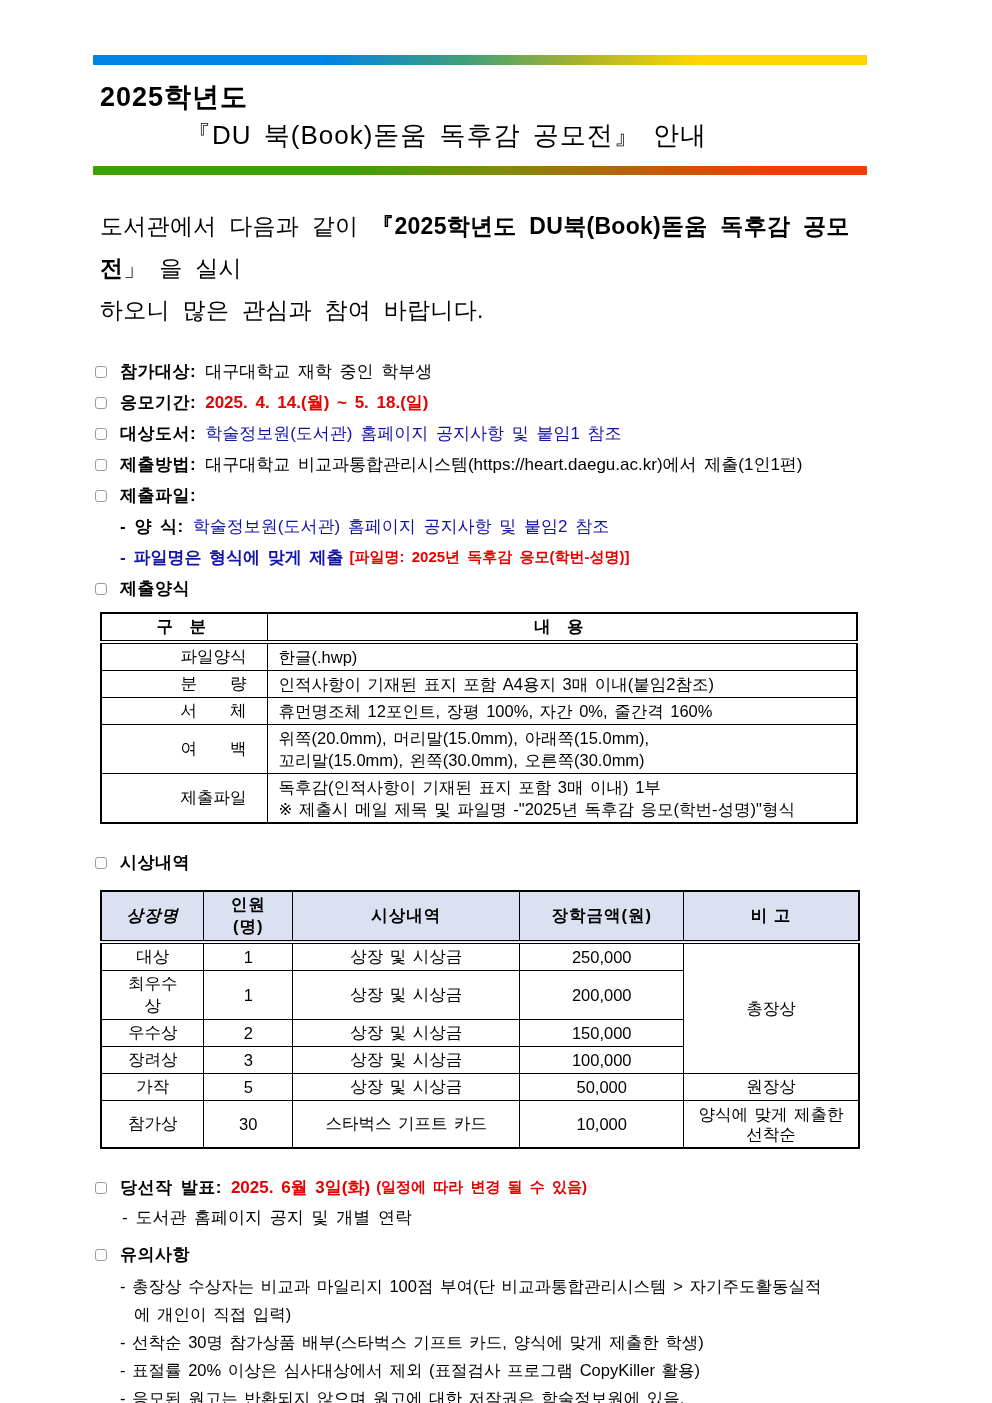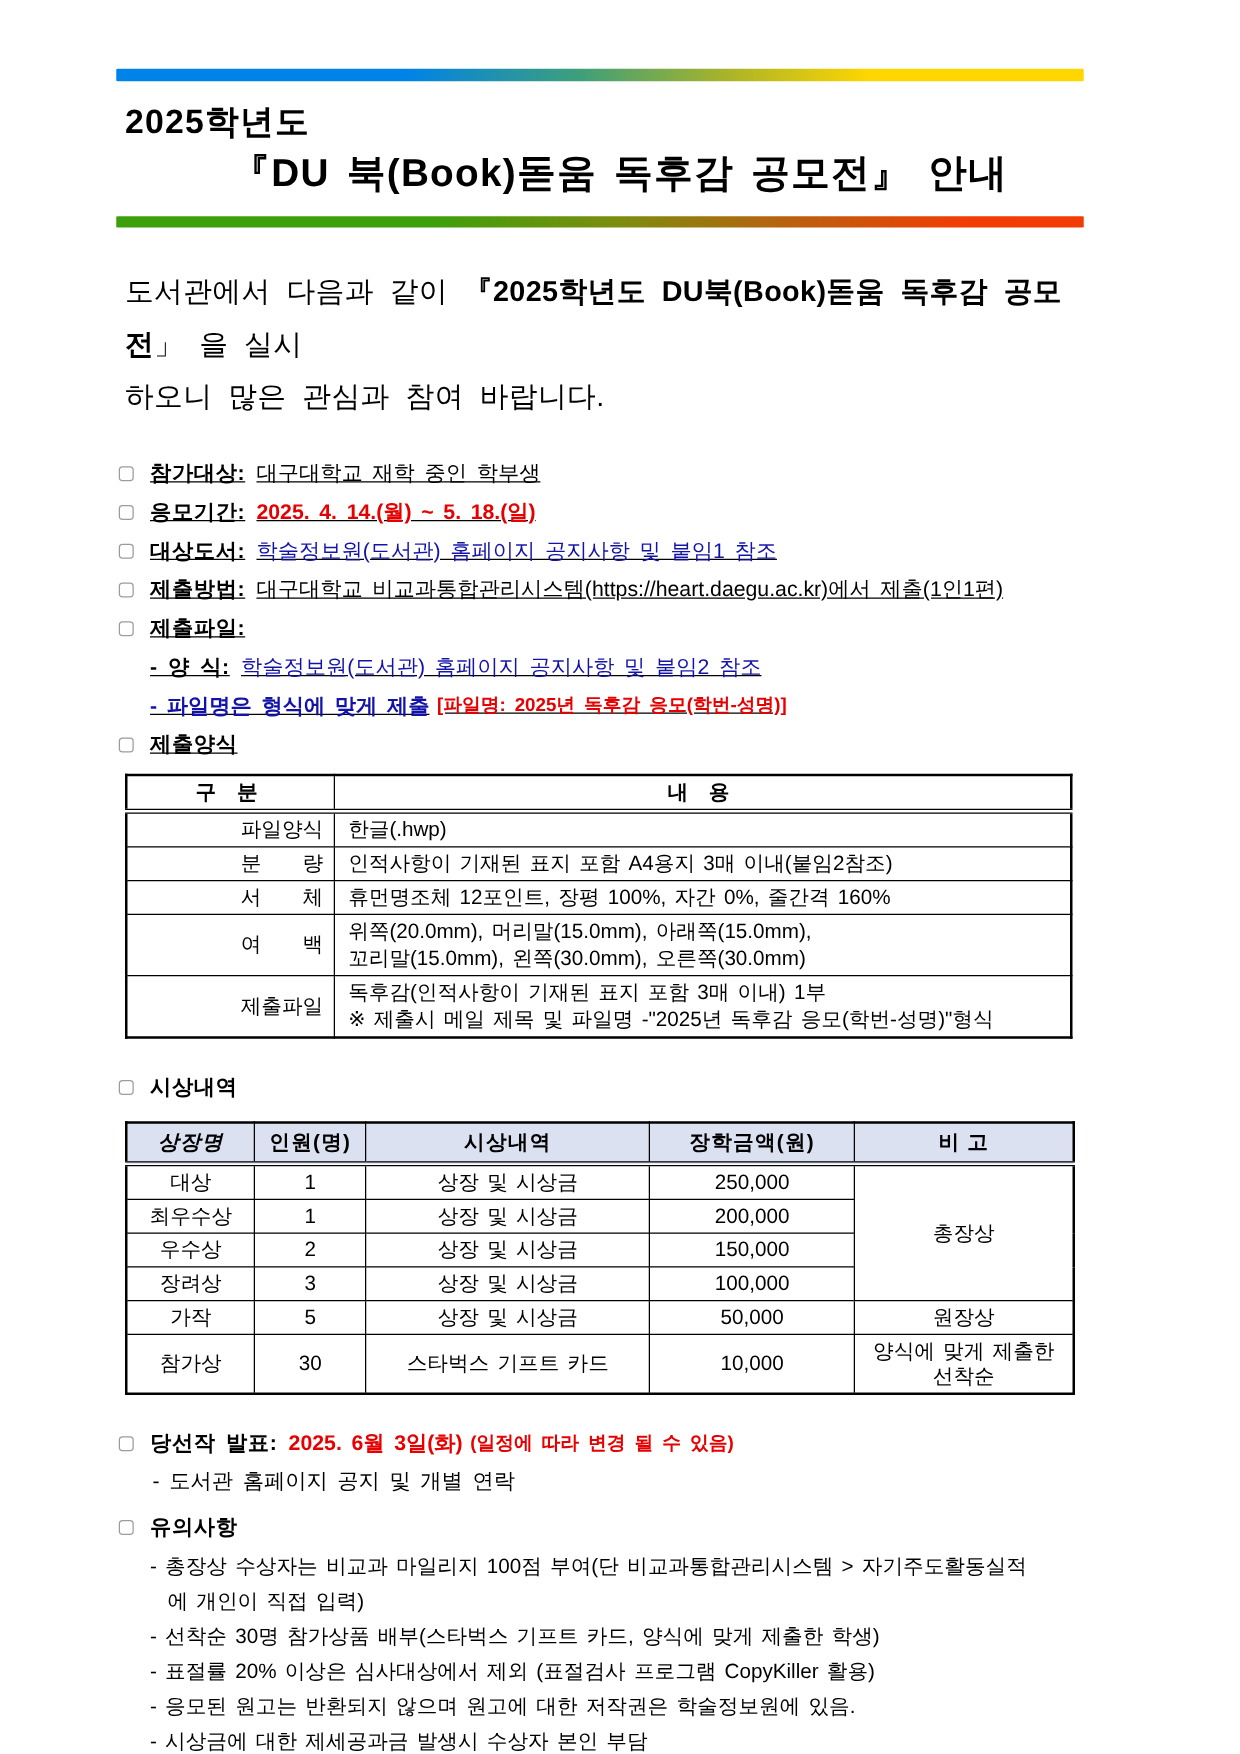--- a/index.html
+++ b/index.html
@@ -31,41 +31,41 @@
       var(--bar-top-end) 78%, var(--bar-top-end) 100%);
   }
   .bar-bottom{
     height:9px;margin-top:13px;
     background:linear-gradient(90deg,
       var(--bar-bottom-start) 0%, var(--bar-bottom-start) 32%,
       #7d8d0e 52%, #b56410 68%,
       var(--bar-bottom-end) 88%, var(--bar-bottom-end) 100%);
   }
   .title1{font-size:27px;font-weight:bold;margin:14px 0 3px 7px;letter-spacing:1px;}
-  .title2{font-size:31px;font-weight:bold;margin-left:92px;letter-spacing:1px;word-spacing:4px;}
+  .title2{font-size:26px;font-weight:normal;margin-left:92px;letter-spacing:1px;word-spacing:4px;}
 
   .intro{margin:30px 0 0 7px;width:780px;font-size:23px;line-height:42px;word-spacing:6px;letter-spacing:.3px;}
   .intro .b{font-weight:bold;}
 
-  .list{margin-top:25px;font-size:17px;text-decoration:underline;}
+  .list{margin-top:25px;font-size:17px;}
   .line{display:flex;align-items:center;height:31px;white-space:nowrap;word-spacing:3px;}
   .cb{
     flex:none;width:12px;height:12px;margin:0 13px 0 2px;
     border:1.5px solid #9c9c9c;border-radius:3px;background:#fff;
   }
   .lbl{font-weight:bold;margin-right:9px;letter-spacing:.5px;}
   .subline{margin-left:27px;}
   .red{color:var(--accent-red);font-weight:bold;}
   .blue{color:var(--accent-blue);}
   .blue-b{color:var(--accent-blue);font-weight:bold;}
   .rednote{color:var(--accent-red);font-weight:bold;font-size:15px;margin-left:6px;}
 
   table{border-collapse:collapse;margin:8px 0 0 7px;font-size:16.5px;}
   .tbl{border:2.5px solid #000;}
-  .tbl th,.tbl td{border:1.5px solid #000;padding:2px 8px;}
+  .tbl th,.tbl td{border:1.5px solid #000;padding:2px 20px;}
   .tbl thead th{border-bottom:4px double #000;font-weight:bold;}
 
   .tbl-spec{width:758px;}
   .tbl-spec th{height:28px;text-align:center;letter-spacing:6px;}
   .tbl-spec td.c1{width:166px;text-align:right;height:25px;}
   .tbl-spec td.c2{text-align:left;padding-left:11px;white-space:pre-line;line-height:22px;word-spacing:2px;}
 
   .tbl-award{width:760px;text-align:center;}
   .tbl-award thead th{background:var(--table-header-bg);height:33px;letter-spacing:1px;}
   .tbl-award td{height:26px;word-spacing:2px;}

